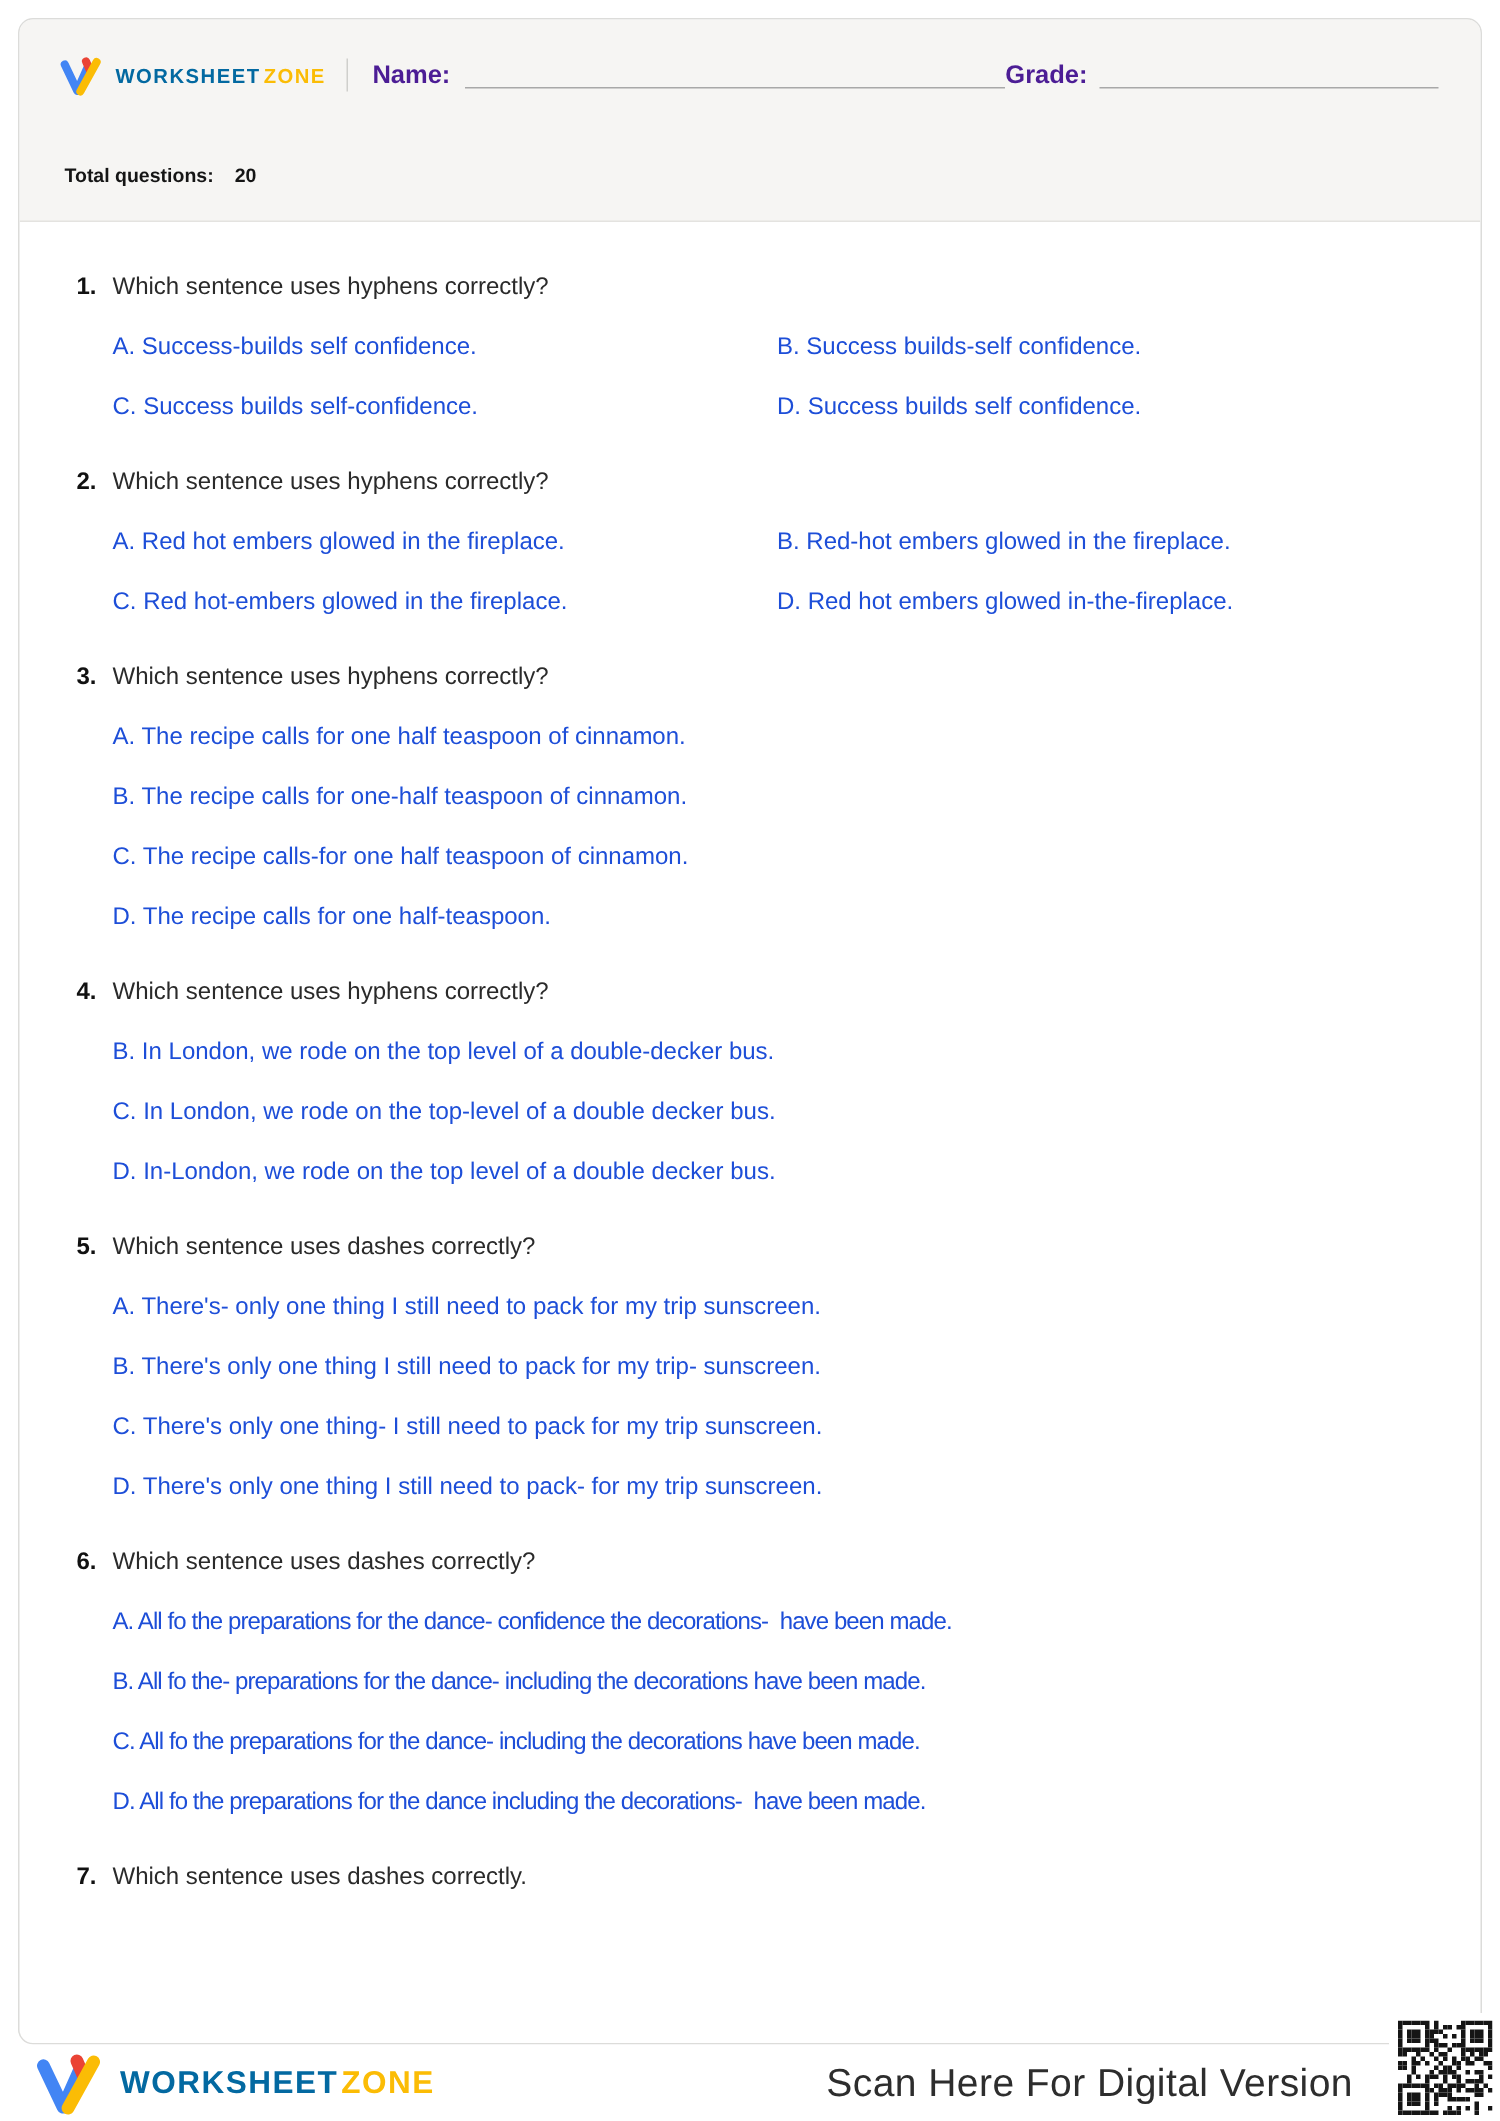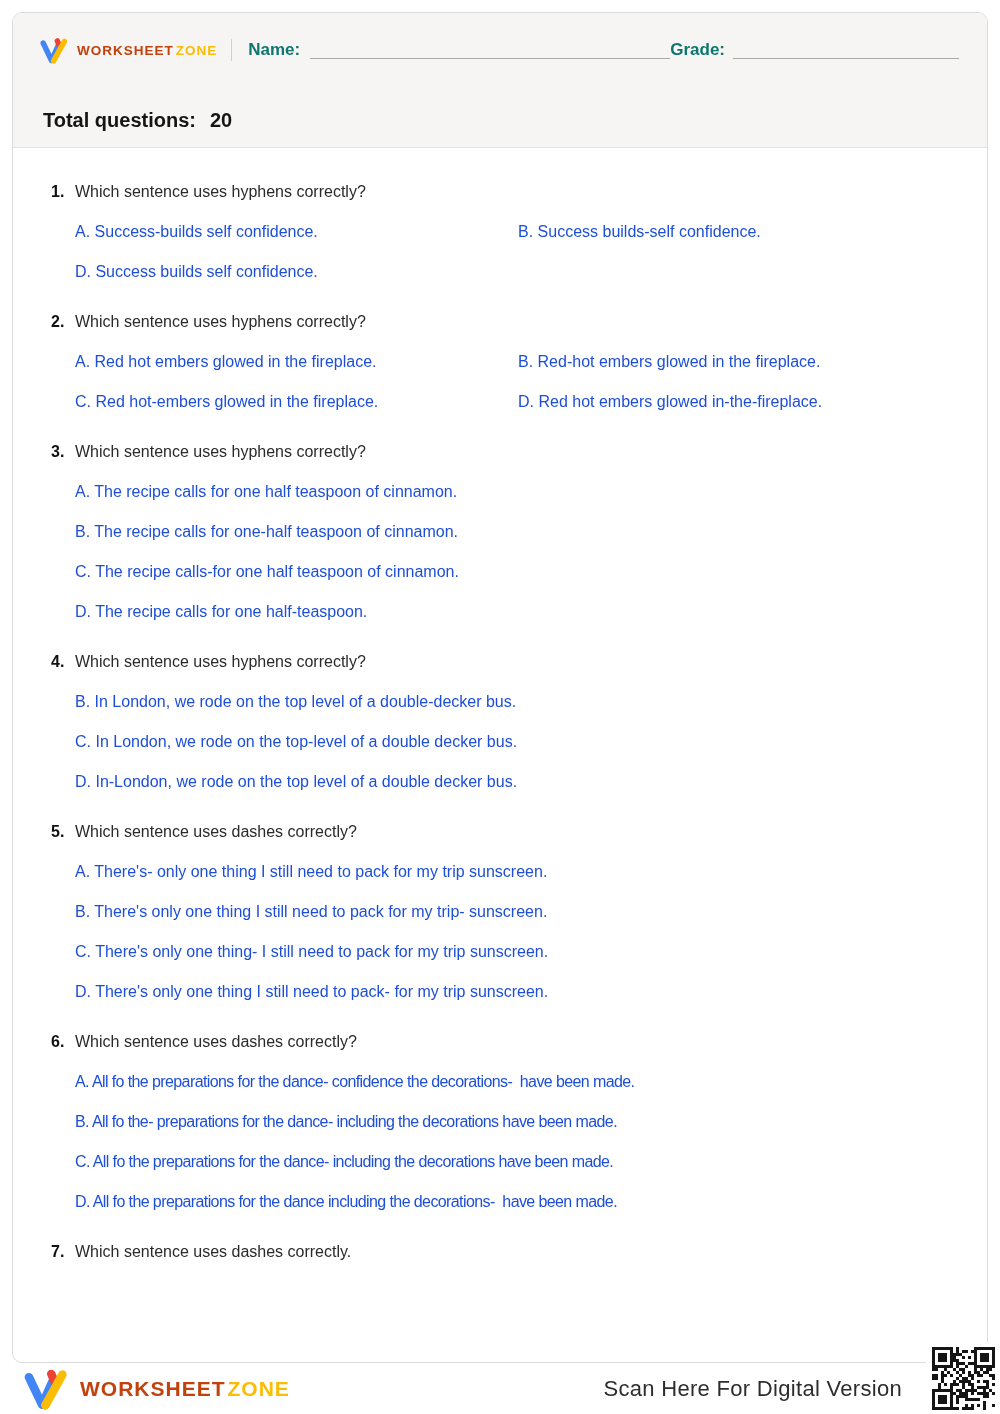--- a/index.html
+++ b/index.html
@@ -12,45 +12,45 @@
     position:absolute;left:12px;top:12px;width:976px;height:1351px;
     box-sizing:border-box;border:1px solid #dcdcda;border-radius:10px;
     background:#ffffff;overflow:hidden;
   }
   .card-header{
     background:#f6f5f3;border-bottom:1px solid #e4e3e0;height:135px;box-sizing:border-box;
   }
   .brand-row{display:flex;align-items:center;height:66px;padding:4px 20px 0 26px;}
   .logo-mark{flex:none;display:block;}
   .wordmark{font-weight:700;letter-spacing:1px;font-size:13.5px;margin-left:8px;white-space:nowrap;}
-  .wm-blue{color:#c2410c;}
+  .wm-blue{color:#0369a1;}
   .wm-yellow{color:#FBBC05;margin-left:2px;}
   .vdivider{width:1px;height:22px;background:#cfcfcc;margin:0 16px 0 14px;}
-  .field-label{font-weight:700;font-size:17px;color:#0f766e;white-space:nowrap;}
+  .field-label{font-weight:700;font-size:17px;color:#4c1d95;white-space:nowrap;}
   .rule{border-bottom:1px solid #a8a8a8;transform:translateY(8px);}
   .rule.name{width:360px;margin-left:10px;}
   .rule.grade{width:226px;margin-left:8px;}
   .grade-label{}
-  .total-row{padding-left:30px;margin-top:26px;font-size:20px;font-weight:700;color:#151515;}
+  .total-row{padding-left:30px;margin-top:26px;font-size:13px;font-weight:700;color:#151515;}
   .total-value{margin-left:14px;}
   
   .card-body{padding-top:4px;}
   .question{margin-top:30px;}
   .q-head{display:flex;font-size:16px;line-height:20px;}
   .q-num{flex:none;width:24px;margin-left:38px;font-weight:700;color:#111;}
   .q-text{color:#2a2a2a;}
   .opts{margin-left:62px;}
   .opt{margin-top:20px;line-height:20px;font-size:16px;color:#1d4ed8;white-space:pre-wrap;}
   .opts.two-col{display:grid;grid-template-columns:443px 1fr;}
   .question.condensed .opt{letter-spacing:-0.6px;}
   
   .footer{position:absolute;left:0;right:0;bottom:0;height:51px;display:flex;align-items:center;background:#fff;}
   .footer-logo{display:flex;align-items:center;padding-left:22px;}
   .footer-wordmark{font-weight:700;font-size:21px;letter-spacing:1px;margin-left:10px;white-space:nowrap;}
-  .scan-text{margin-left:auto;margin-right:98px;font-size:22px;color:#2d2d2d;letter-spacing:0.3px;}
+  .scan-text{margin-left:auto;margin-right:98px;font-size:26px;color:#2d2d2d;letter-spacing:0.3px;}
   .qr-box{position:absolute;right:0;bottom:0;width:74px;height:72px;background:#fff;
     display:flex;align-items:center;justify-content:center;}
 </style>
 </head>
 <body>
 
 <div class="card">
   <div class="card-header">
     <div class="brand-row">
       <svg class="logo-mark" width="30" height="27" viewBox="0 0 72 64" fill="none">
@@ -72,20 +72,21 @@
 
   <div class="card-body">
       <section class="question">
         <div class="q-head">
           <span class="q-num">1.</span>
           <span class="q-text">Which sentence uses hyphens correctly?</span>
         </div>
         <div class="opts two-col">
           <div class="opt">A. Success-builds self confidence.</div>
           <div class="opt">B. Success builds-self confidence.</div>
+          <div class="opt">C. Success builds self-confidence.</div>
           <div class="opt">D. Success builds self confidence.</div>
         </div>
       </section>
       <section class="question">
         <div class="q-head">
           <span class="q-num">2.</span>
           <span class="q-text">Which sentence uses hyphens correctly?</span>
         </div>
         <div class="opts two-col">
           <div class="opt">A. Red hot embers glowed in the fireplace.</div>

